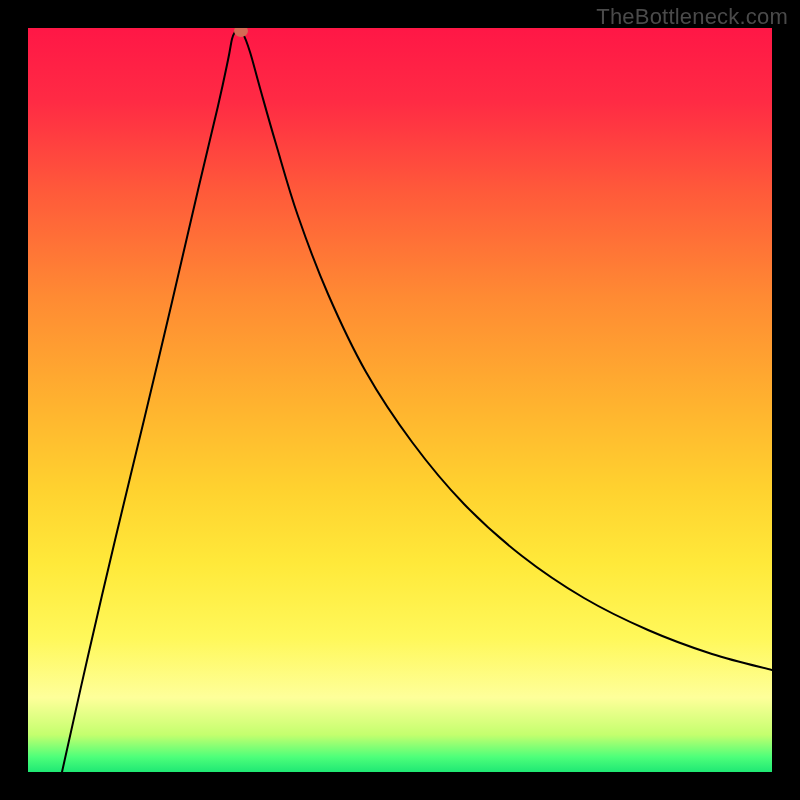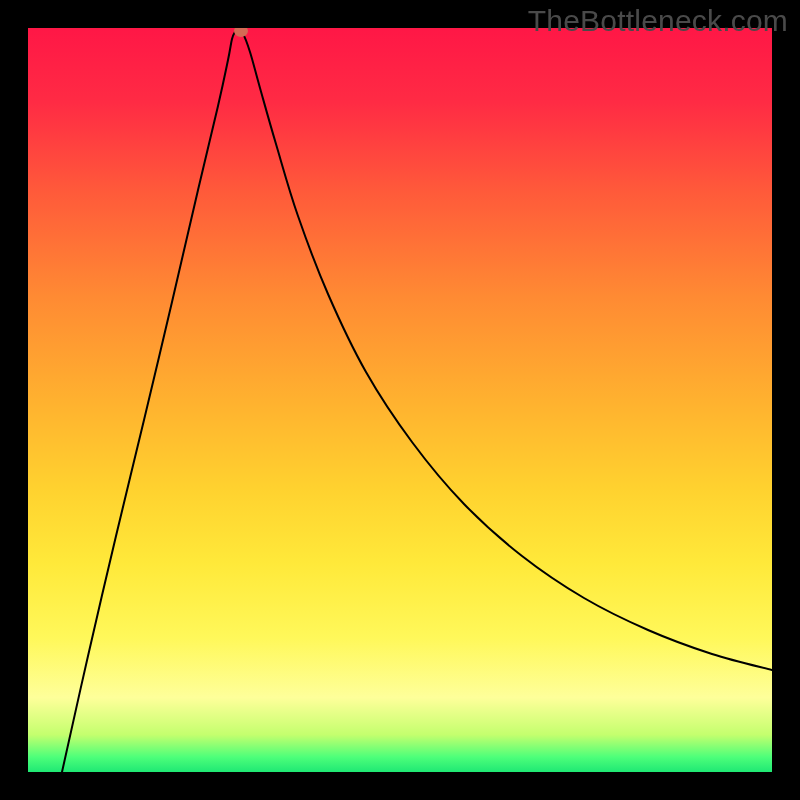--- a/index.html
+++ b/index.html
@@ -38,21 +38,21 @@
       #c4ff6e 95%,
       #4dff7a 98%,
       #1fe874 100%
     );
   }
   .watermark {
     position: absolute;
     top: 4px;
     right: 12px;
     color: #4a4a4a;
-    font-size: 30px;
+    font-size: 22px;
     font-weight: 500;
     letter-spacing: 0.2px;
     z-index: 5;
     user-select: none;
   }
   svg {
     position: absolute;
     left: 0;
     top: 0;
   }

